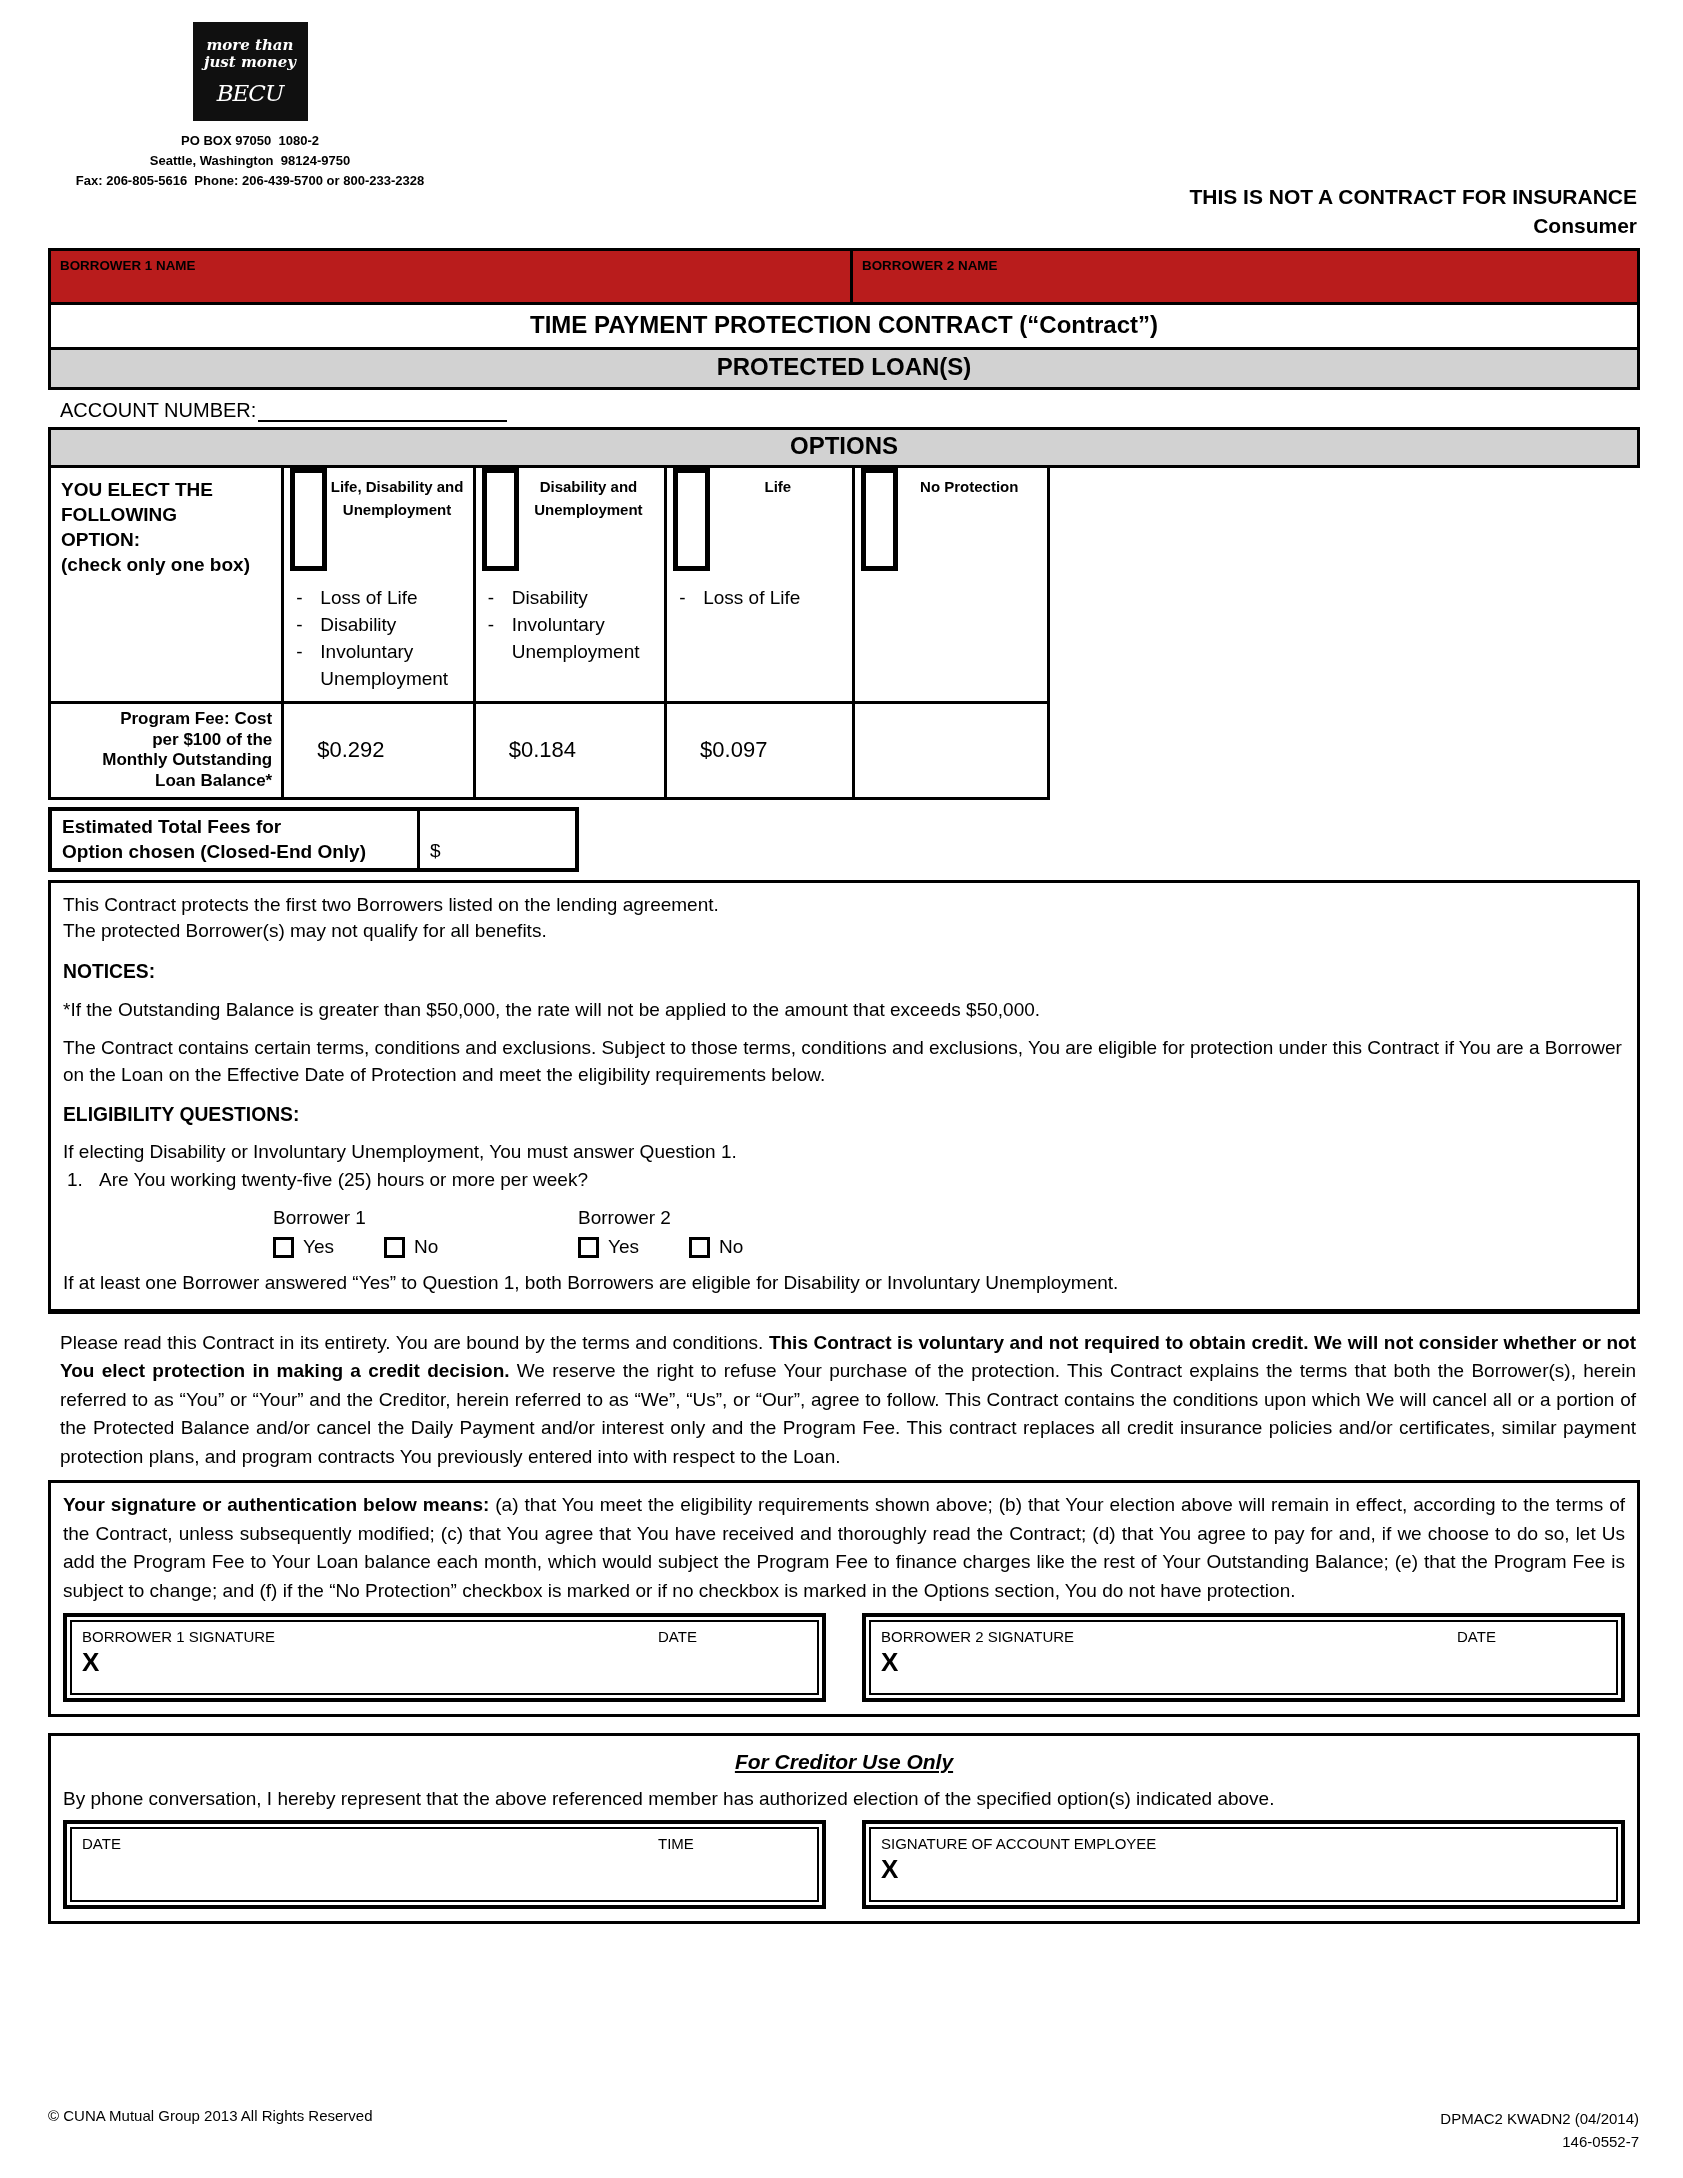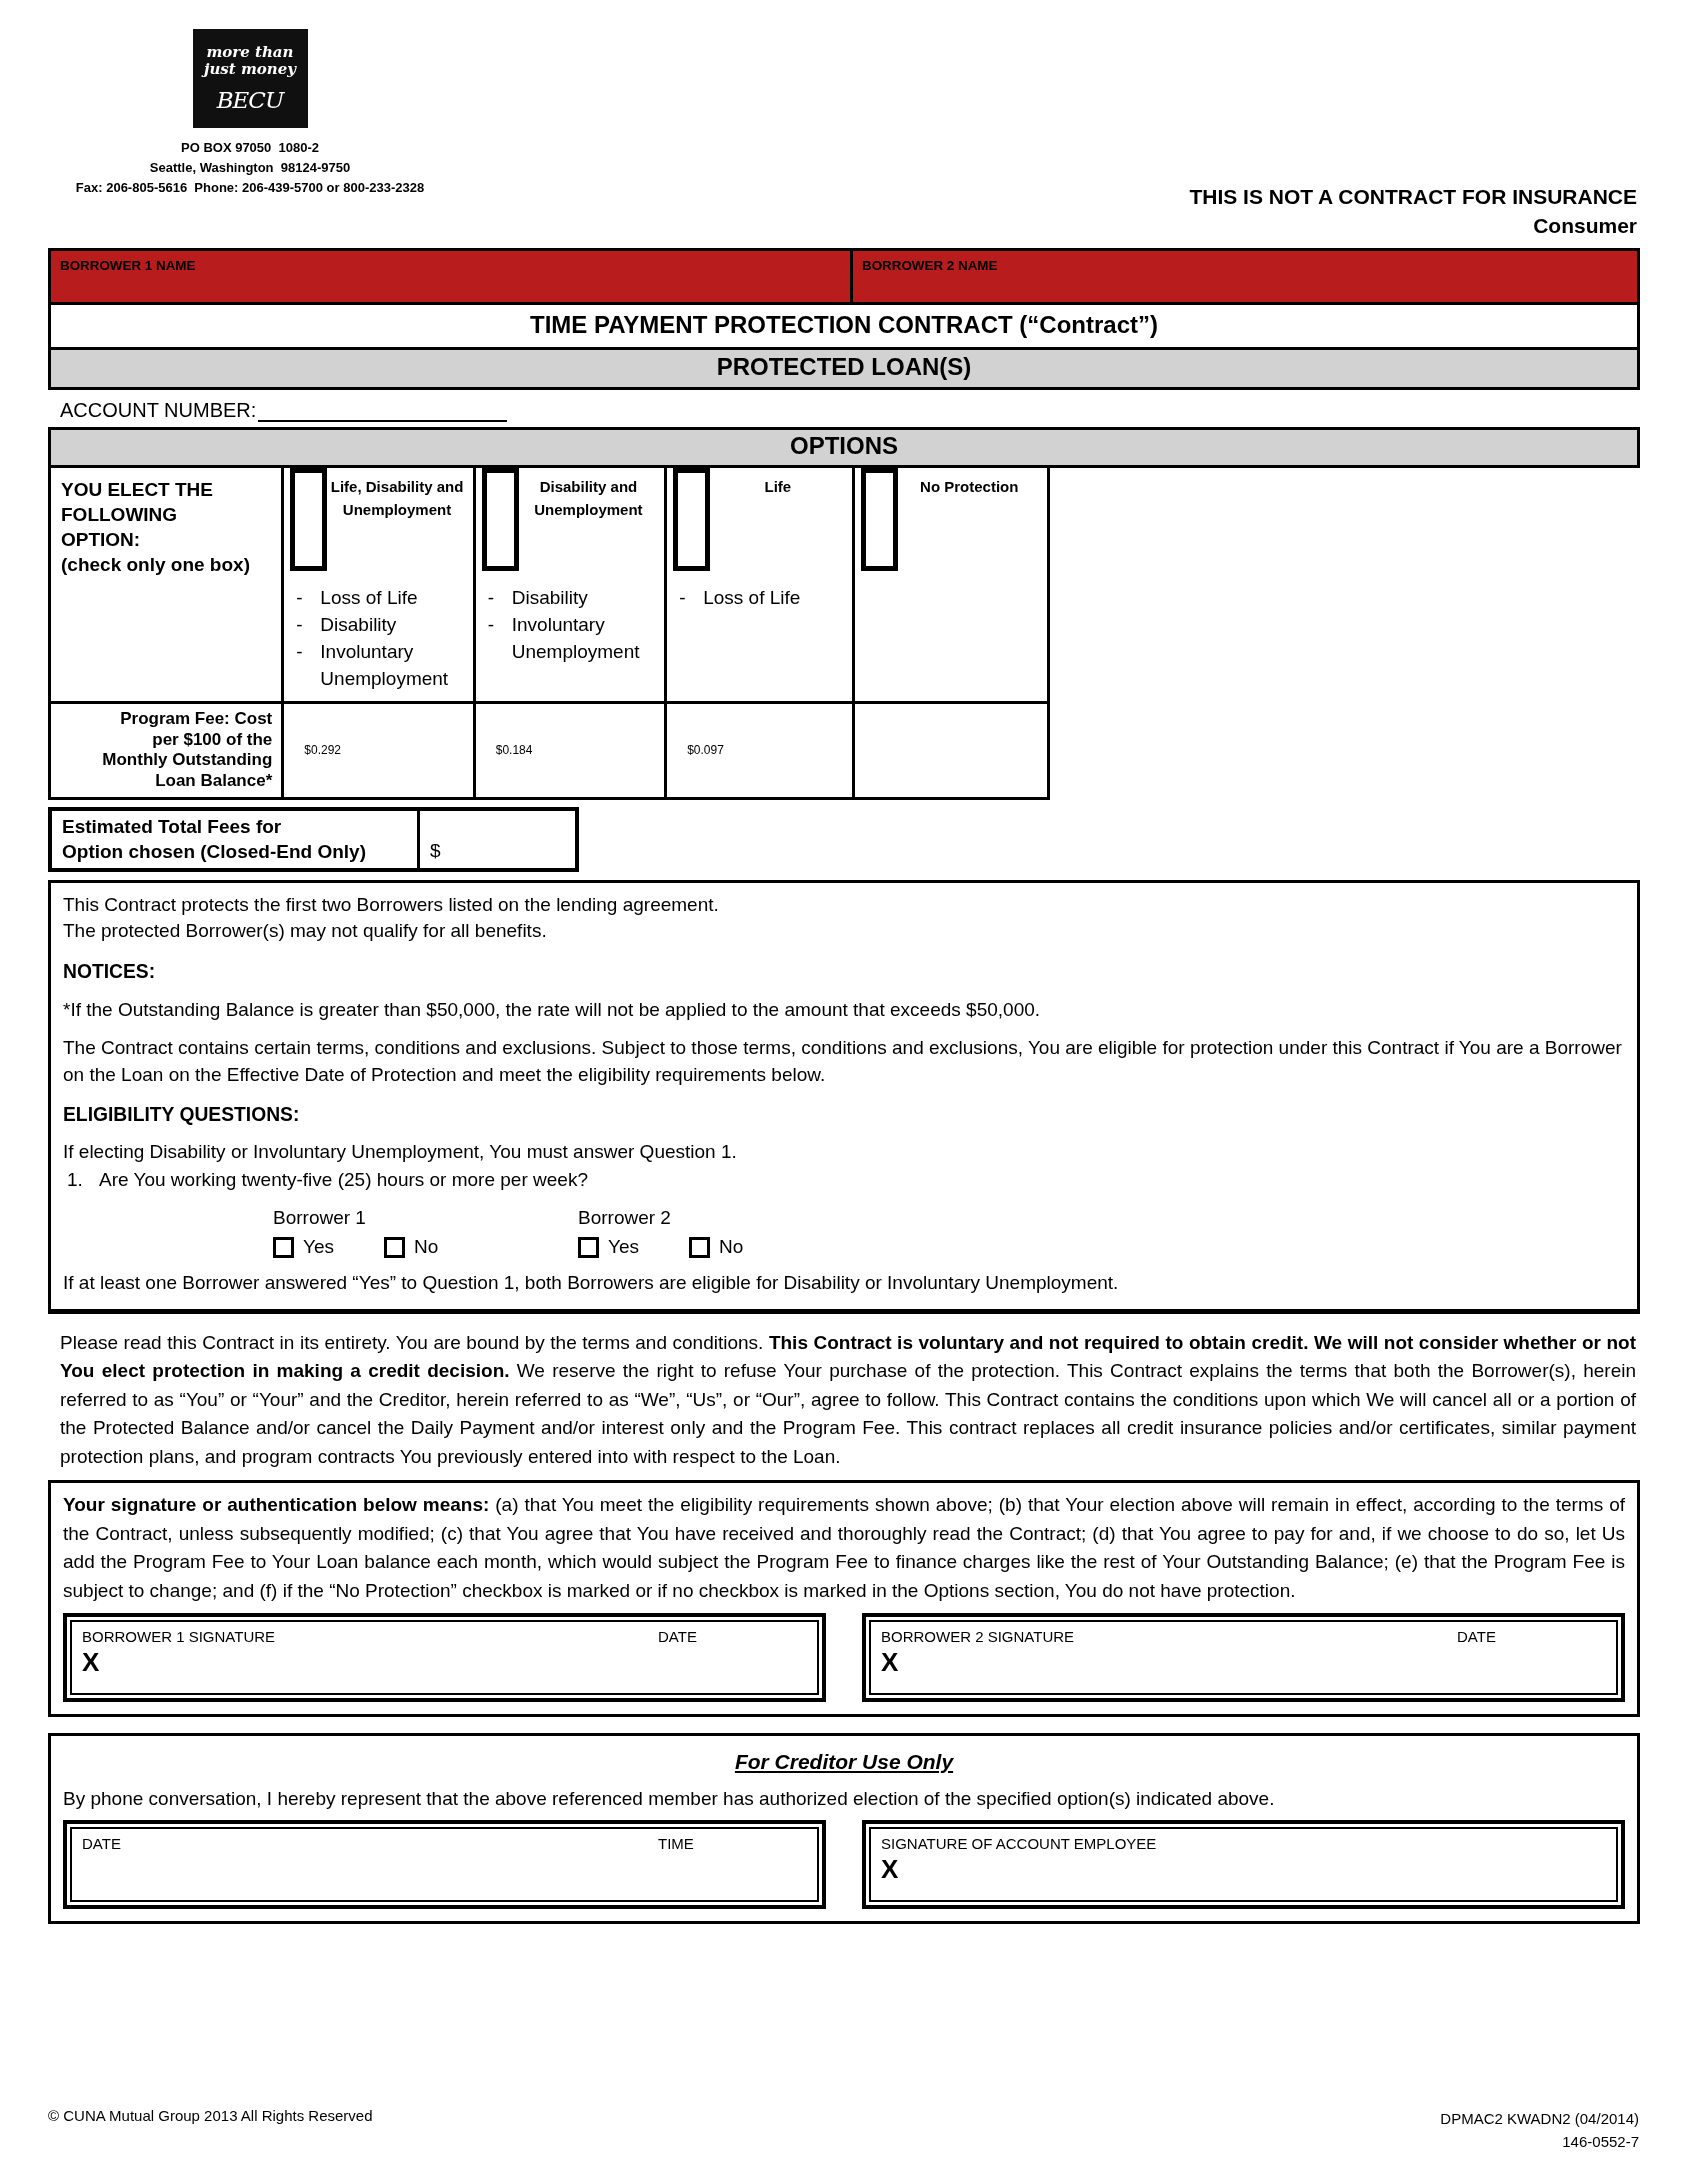--- a/index.html
+++ b/index.html
@@ -7,21 +7,21 @@
   body {
     width:1683px; height:2178px; position:relative;
     font-family:"Liberation Sans","DejaVu Sans",sans-serif;
     color:#000; overflow:hidden;
   }
   .pre { white-space:pre-wrap; }
 
   
   .top-left { position:absolute; top:22px; left:42px; width:416px; text-align:center; }
   .logo {
-    width:115px; height:99px; background:#101010; margin:7px auto 10px;
+    width:115px; height:99px; background:#101010; margin:0 auto 10px;
     display:flex; flex-direction:column; align-items:center; justify-content:center; color:#fff;
   }
   .logo-tagline { font-family:"DejaVu Serif","Liberation Serif",serif; font-style:italic; font-weight:bold; font-size:15px; line-height:1.12; }
   .logo-brand { font-family:"DejaVu Serif","Liberation Serif",serif; font-style:italic; font-size:23px; margin-top:9px; letter-spacing:-1px; }
   .address div { font-size:13px; line-height:1.55;font-weight:bold; }
 
   .top-right { position:absolute; top:182px; right:46px; text-align:right; font-weight:bold; font-size:21px; line-height:1.4; }
 
   
   .form { position:absolute; top:248px; left:48px; width:1592px; }
@@ -46,21 +46,21 @@
   .opt-col4 { width:193px; border-right:0; }
   .opt-top { display:flex; }
   .opt-checkbox { width:37px; height:103px; border:5px solid #000; background:#fff; flex-shrink:0; margin-left:6px; }
   .opt-header { flex:1; text-align:center; font-weight:bold; font-size:15px; line-height:1.55; padding:7px 8px 0 2px; }
   .opt-bullets { padding:14px 2px 8px 12px; font-size:19px; line-height:1.42; }
   .bullet { display:flex; }
   .bullet .marker { width:24px; flex-shrink:0; }
 
   .fee-row { display:flex; border-top:3px solid #000; min-height:85px; }
   .fee-label { width:234px; text-align:right; font-weight:bold; font-size:17px; line-height:1.22; padding:5px 9px 5px 10px; border-right:3px solid #000; }
-  .fee-cell { display:flex; align-items:center; padding-left:20px; font-size:12px; border-right:3px solid #000; }
+  .fee-cell { display:flex; align-items:center; padding-left:33px; font-size:22px; border-right:3px solid #000; }
   .fee-c1 { width:192px; } .fee-c2 { width:192px; } .fee-c3 { width:188px; }
   .fee-c4 { width:193px; border-right:0; }
 
   .estimated { margin-top:7px; width:531px; border:4px solid #000; display:flex; min-height:56px; }
   .est-label { width:368px; border-right:3px solid #000; font-weight:bold; font-size:19px; line-height:1.3; padding:4px 10px; }
   .est-cash { flex:1; display:flex; align-items:flex-end; padding:4px 10px 6px; font-size:19px; }
 
   
   .notices { margin-top:8px; border:3px solid #000; border-bottom:5px solid #000; padding:9px 12px 12px; font-size:19px; line-height:1.38; }
   .notices .head { font-weight:bold; font-size:19.3px; }

